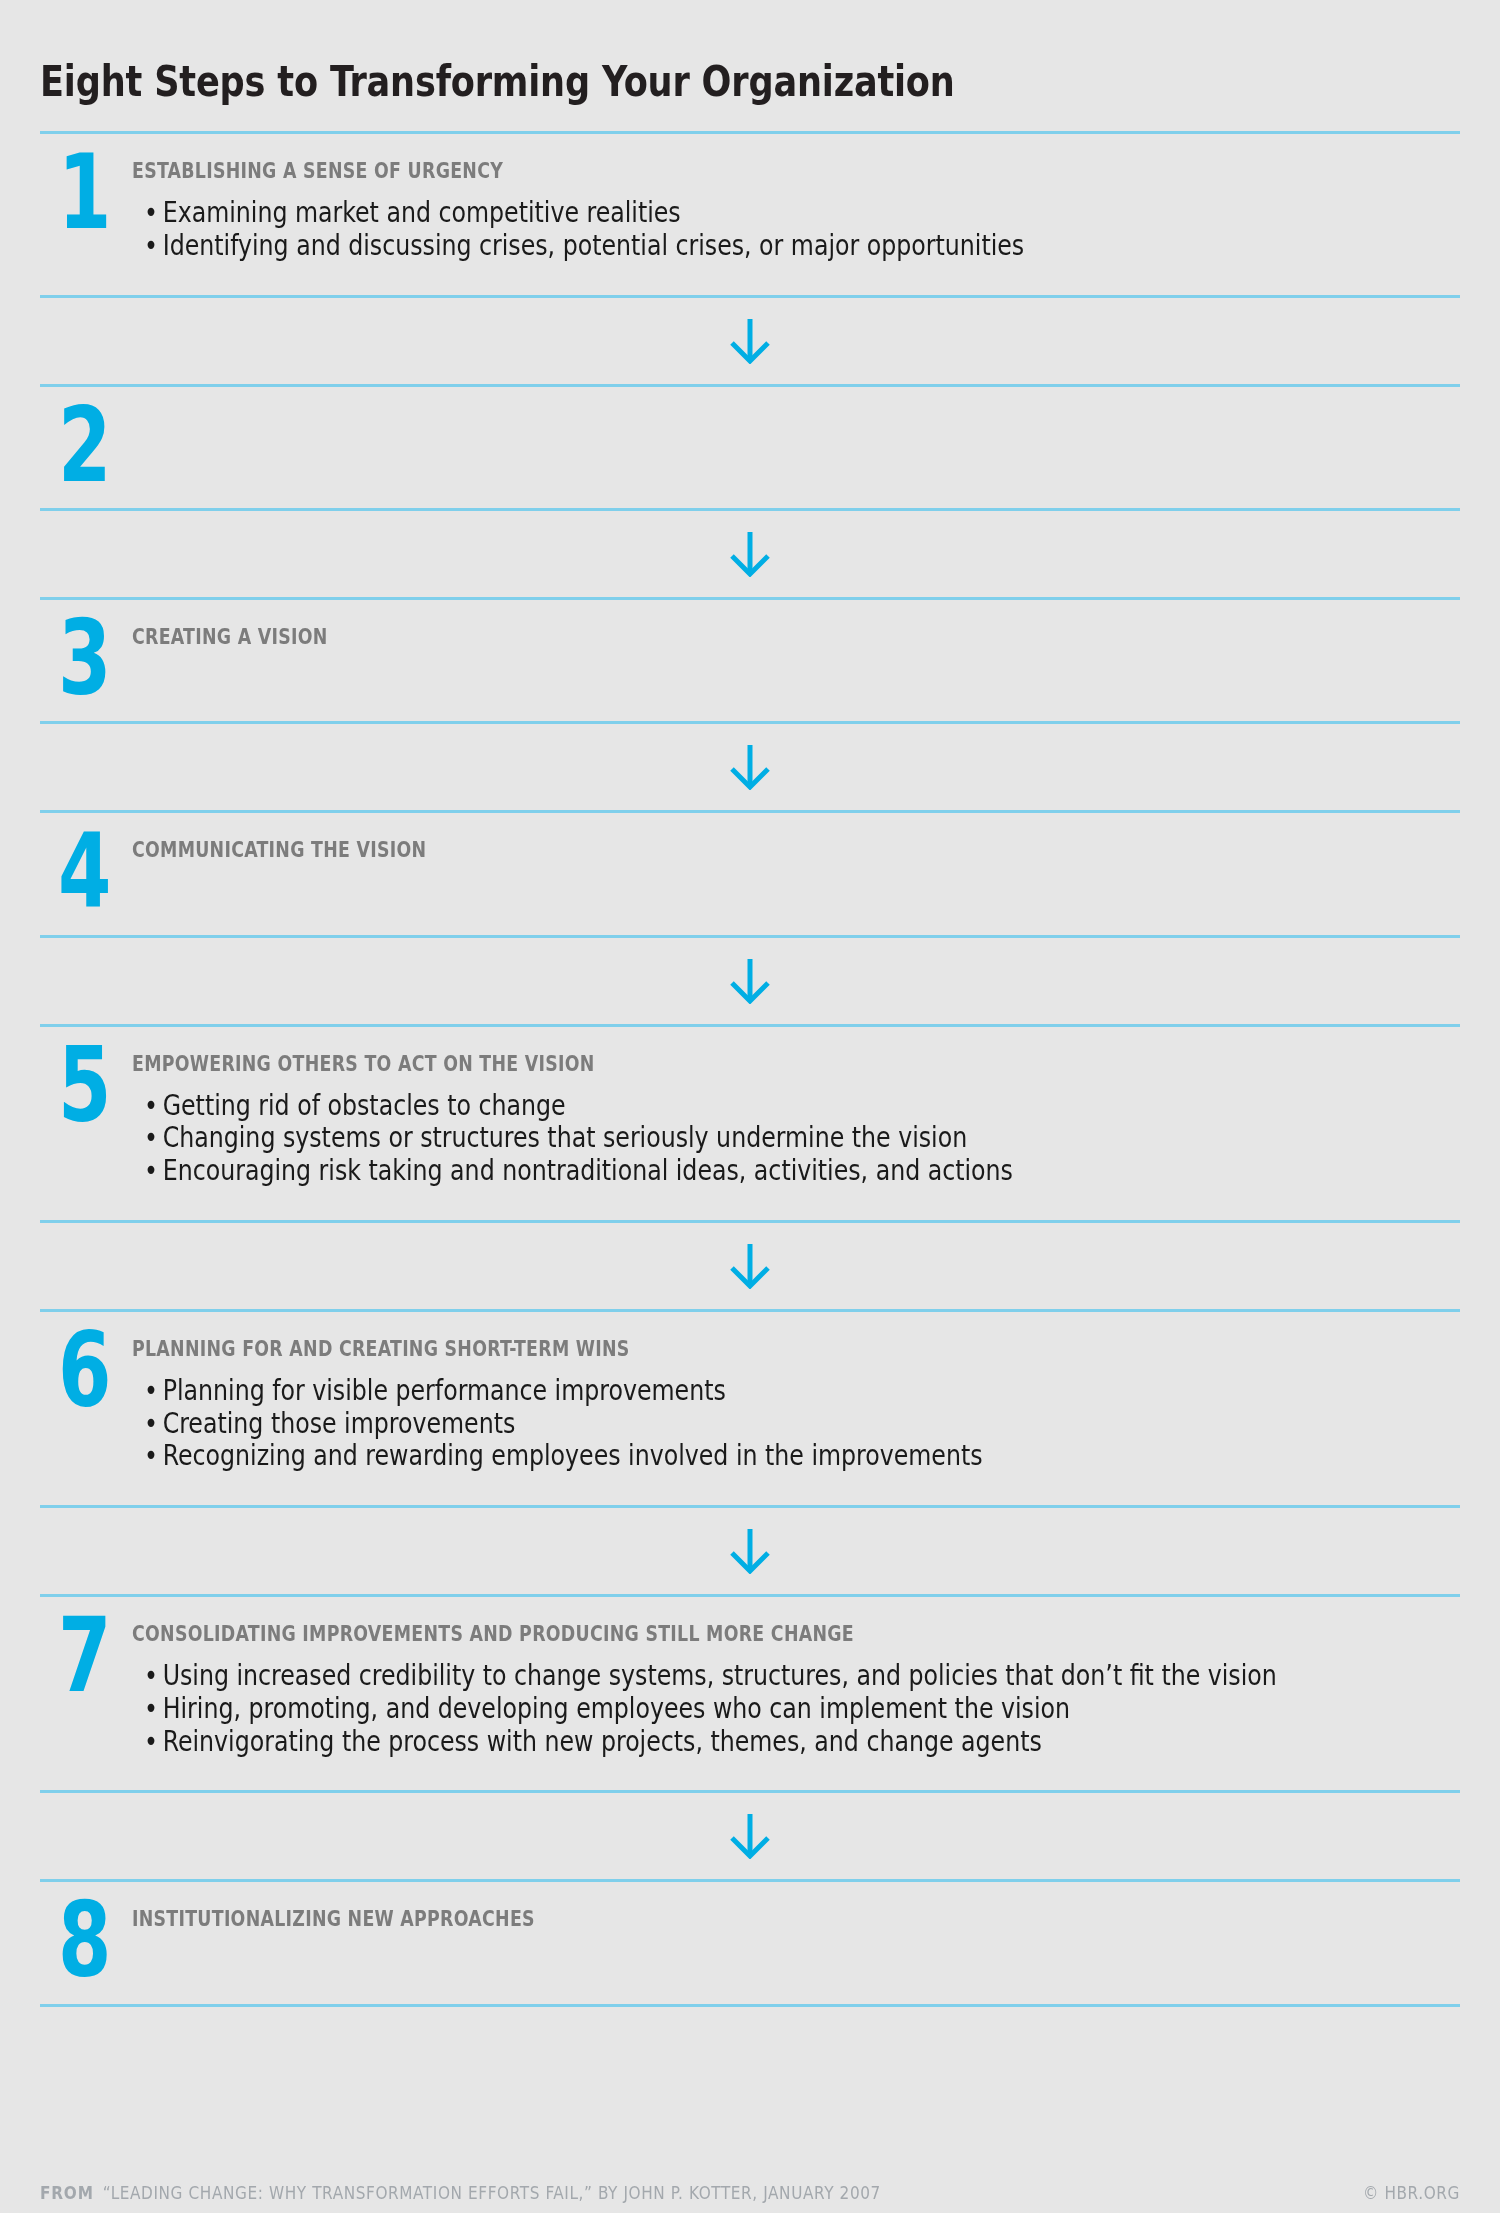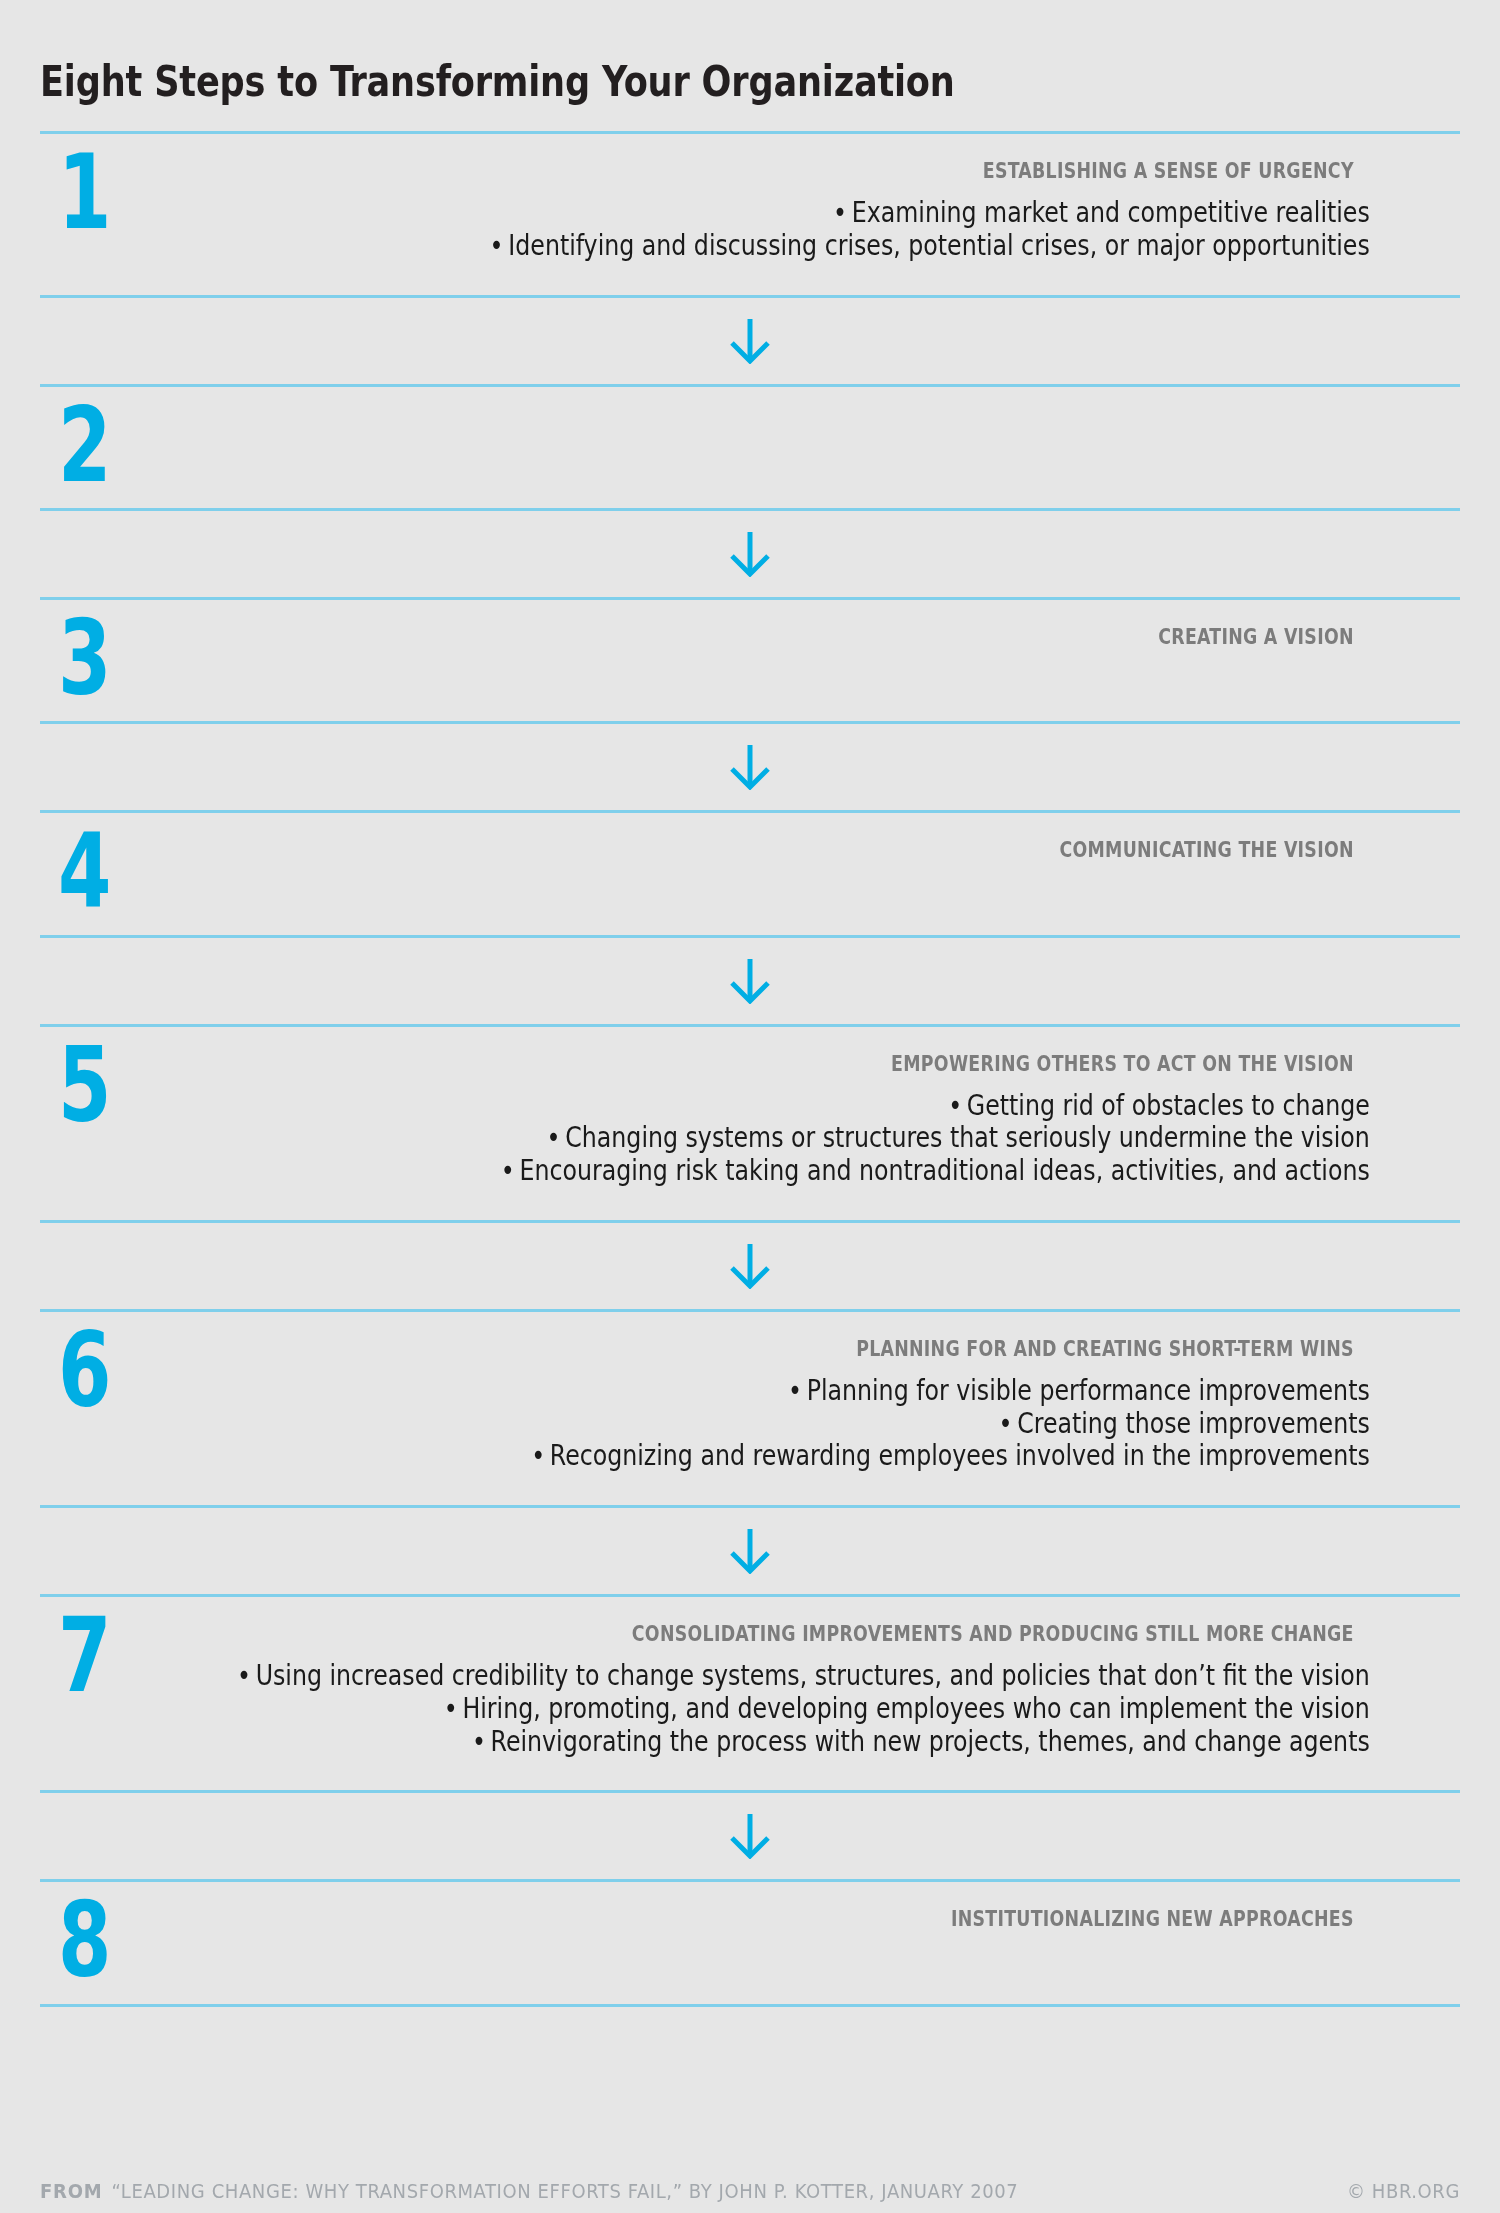--- a/index.html
+++ b/index.html
@@ -71,21 +71,20 @@
     padding-left: 22px;
     box-sizing: border-box;
     transform: scaleX(0.82);
     transform-origin: left top;
     margin-top: 2px;
   }
   .step-body {
     flex: 1 1 auto;
     min-width: 0;
     padding-top: 13px;
-    text-align: right;
   }
   .step-heading {
     font-family: "Liberation Sans Narrow", "DejaVu Sans Condensed", "Liberation Sans", sans-serif;
     font-weight: bold;
     font-size: 21px;
     letter-spacing: 0.3px;
     color: #7c7c7c;
     text-transform: uppercase;
     line-height: 1;
     margin-bottom: 15px;
@@ -116,21 +115,21 @@
   .footer {
     position: absolute;
     left: 40px;
     right: 40px;
     bottom: 38px;
     display: flex;
     align-items: baseline;
     justify-content: space-between;
     font-family: "Liberation Sans Narrow", "DejaVu Sans Condensed", "Liberation Sans", sans-serif;
     color: #a3a8ad;
-    font-size: 20px;
+    font-size: 17px;
     letter-spacing: 0.6px;
     text-transform: uppercase;
   }
   .footer-left {
     display: flex;
     align-items: baseline;
   }
   .footer-from {
     font-weight: bold;
     margin-right: 9px;

